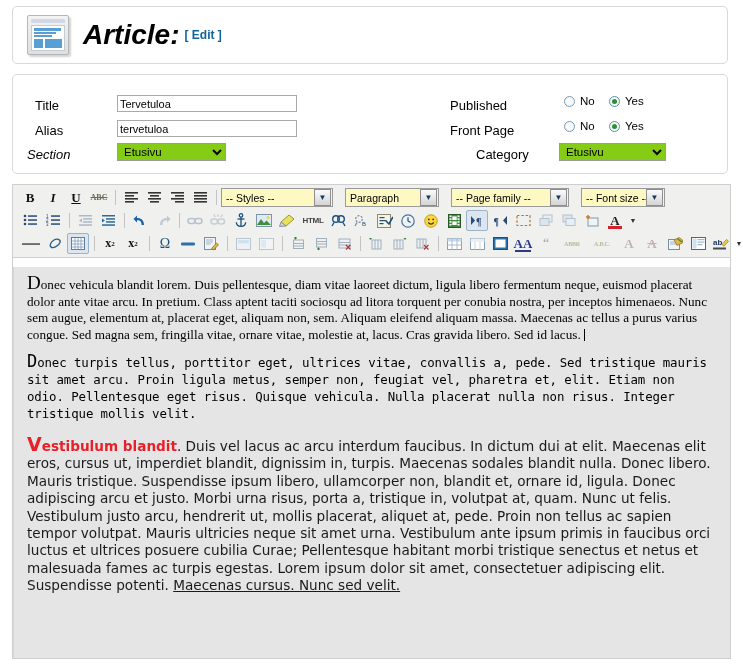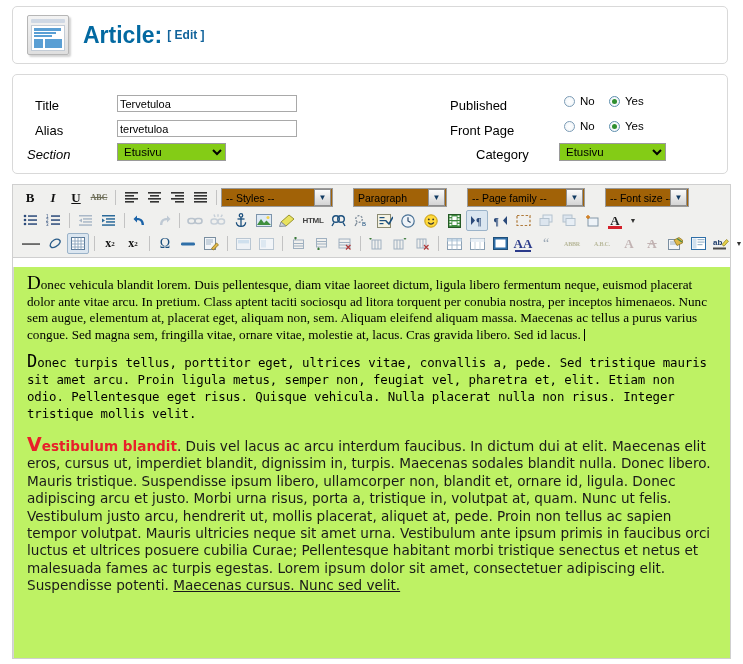--- a/index.html
+++ b/index.html
@@ -27,22 +27,22 @@
   .doc-icon .bar{position:absolute;left:3px;right:3px;top:3px;height:4px;background:#cfd8e4;border-radius:1px;}
   .doc-icon .sheet{position:absolute;left:3px;right:3px;top:9px;bottom:3px;background:#fff;border:1px solid #c3ccd6;}
   .doc-icon .sheet i{display:block;position:absolute;background:#5a9fd4;}
   .doc-icon .l1{left:2px;right:3px;top:2px;height:3px;background:#3d86c6;}
   .doc-icon .l2{left:2px;right:8px;top:6px;height:2px;background:#9ec6e6;}
   .doc-icon .l3{left:2px;right:12px;top:9px;height:2px;background:#cfdde9;}
   .doc-icon .col{left:2px;width:9px;top:13px;bottom:2px;background:#e7edf2;}
   .doc-icon .col2{left:13px;right:2px;top:13px;bottom:2px;background:#f2f5f8;}
 
   .page-title{
-    font-size:23px;font-weight:bold;color:#0369a1;
-    font-family:"Liberation Sans", sans-serif;letter-spacing:0px;
+    font-size:28px;font-weight:bold;color:#000000;
+    font-family:"Liberation Sans", sans-serif;letter-spacing:0px;font-style:italic;
   }
   .edit-link{
     font-size:12px;font-weight:bold;color:#11639b;margin-left:5px;
   }
 
   
   .form-panel{
     position:absolute;left:12px;top:74px;width:716px;height:100px;
     background:#fff;border:1px solid #d9d9d9;border-radius:5px;
     box-sizing:border-box;
@@ -84,36 +84,36 @@
   }
   .trow{display:flex;align-items:center;height:23px;padding-left:6px;}
   .tbtn{
     width:20px;height:19px;display:inline-flex;align-items:center;justify-content:center;
     font-size:12px;color:#111;margin-right:1px;border:1px solid transparent;border-radius:2px;
     font-family:"Liberation Serif",serif;flex:none;
   }
   .tbtn.pressed{border:1px solid #9bb3c9;background:#dbe6f0;}
   .tsep{width:1px;height:15px;background:#c3c3c3;margin:0 4px;flex:none;}
   .tdd{
-    height:17px;border:1px solid #9a9a9a;background:#a16207;
-    display:inline-flex;align-items:center;margin-right:20px;flex:none;
+    height:17px;border:1px solid #9a9a9a;background:#fef9c3;
+    display:inline-flex;align-items:center;margin-right:12px;flex:none;
     font-size:10.5px;color:#000;
   }
   .tdd .lbl{padding:0 4px;white-space:nowrap;overflow:hidden;}
   .tdd .arw{
     width:15px;height:15px;margin:0 1px 0 0;flex:none;
     background:linear-gradient(#fbfbfb,#d4d4d4);border:1px solid #8e8e8e;
     display:inline-flex;align-items:center;justify-content:center;
     font-size:8px;color:#123b63;
   }
   svg{display:block;}
 
   
   .content{
-    position:absolute;left:0;top:82px;right:0;bottom:0;background:#bef264;
+    position:absolute;left:0;top:82px;right:0;bottom:0;background:#e5e5e5;
     overflow:hidden;border-left:0;
   }
   .content-inner{padding:8px 12px 0 14px;position:relative;}
   .vline{position:absolute;left:0;top:0;bottom:0;width:1px;background:#d6d6d6;}
 
   p.serif{
     font-family:"Liberation Serif", serif;
     font-size:13.2px;line-height:16.5px;margin:0 0 10px 0;color:#000;
     text-align:left;
   }

